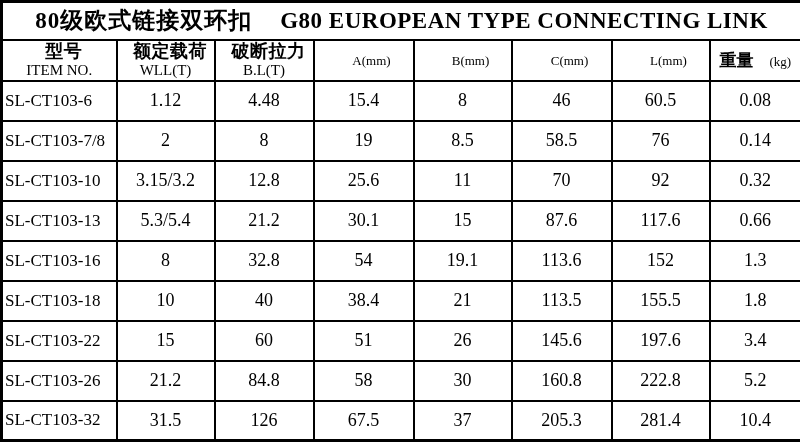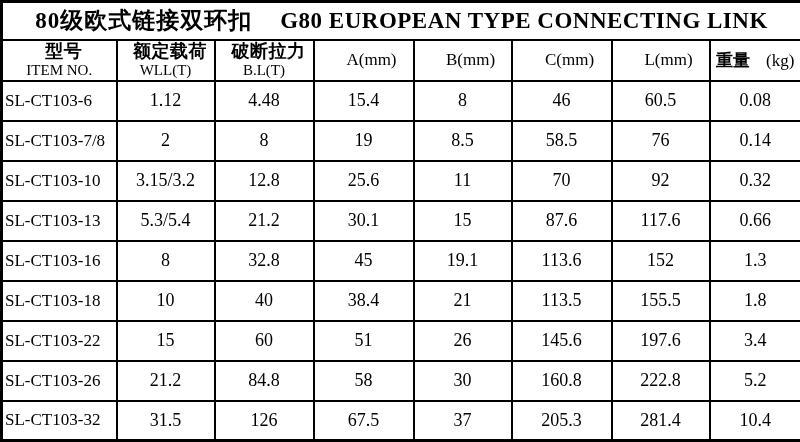--- a/index.html
+++ b/index.html
@@ -22,21 +22,21 @@
 
   tr.title-row { height: 38px; margin-top: 40px; }
   td.title-cell { font-size: 23px; font-weight: bold; white-space: nowrap; }
   .title-zh { letter-spacing: 1px; }
   .title-en { margin-left: 28px; letter-spacing: 0.5px; }
 
   tr.header-row { height: 41px; }
   th { font-weight: normal; }
   .h-zh { font-weight: bold; font-size: 18px; line-height: 1.1; letter-spacing: 0.5px; padding-left: 9px; }
   .h-en { font-weight: normal; font-size: 15px; line-height: 1.1; }
-  .h-one { font-size: 17px; margin-left: 16px; }
+  .h-one { font-size: 13px; margin-left: 16px; }
   .h-zh-inline { font-weight: bold; font-size: 17px; }
 
   tbody tr { height: 28px; }
   tbody td { font-size: 18px; white-space: nowrap; }
   tbody td.item-cell { text-align: left; padding-left: 2px; font-size: 17px; }
 
   col.c0 { width: 115px; }
   col.c1 { width: 98px; }
   col.c2 { width: 99px; }
   col.c3 { width: 100px; }
@@ -133,21 +133,21 @@
         <td>30.1</td>
         <td>15</td>
         <td>87.6</td>
         <td>117.6</td>
         <td>0.66</td>
       </tr>
       <tr>
         <td class="item-cell">SL-CT103-16</td>
         <td>8</td>
         <td>32.8</td>
-        <td>45</td>
+        <td>54</td>
         <td>19.1</td>
         <td>113.6</td>
         <td>152</td>
         <td>1.3</td>
       </tr>
       <tr>
         <td class="item-cell">SL-CT103-18</td>
         <td>10</td>
         <td>40</td>
         <td>38.4</td>

